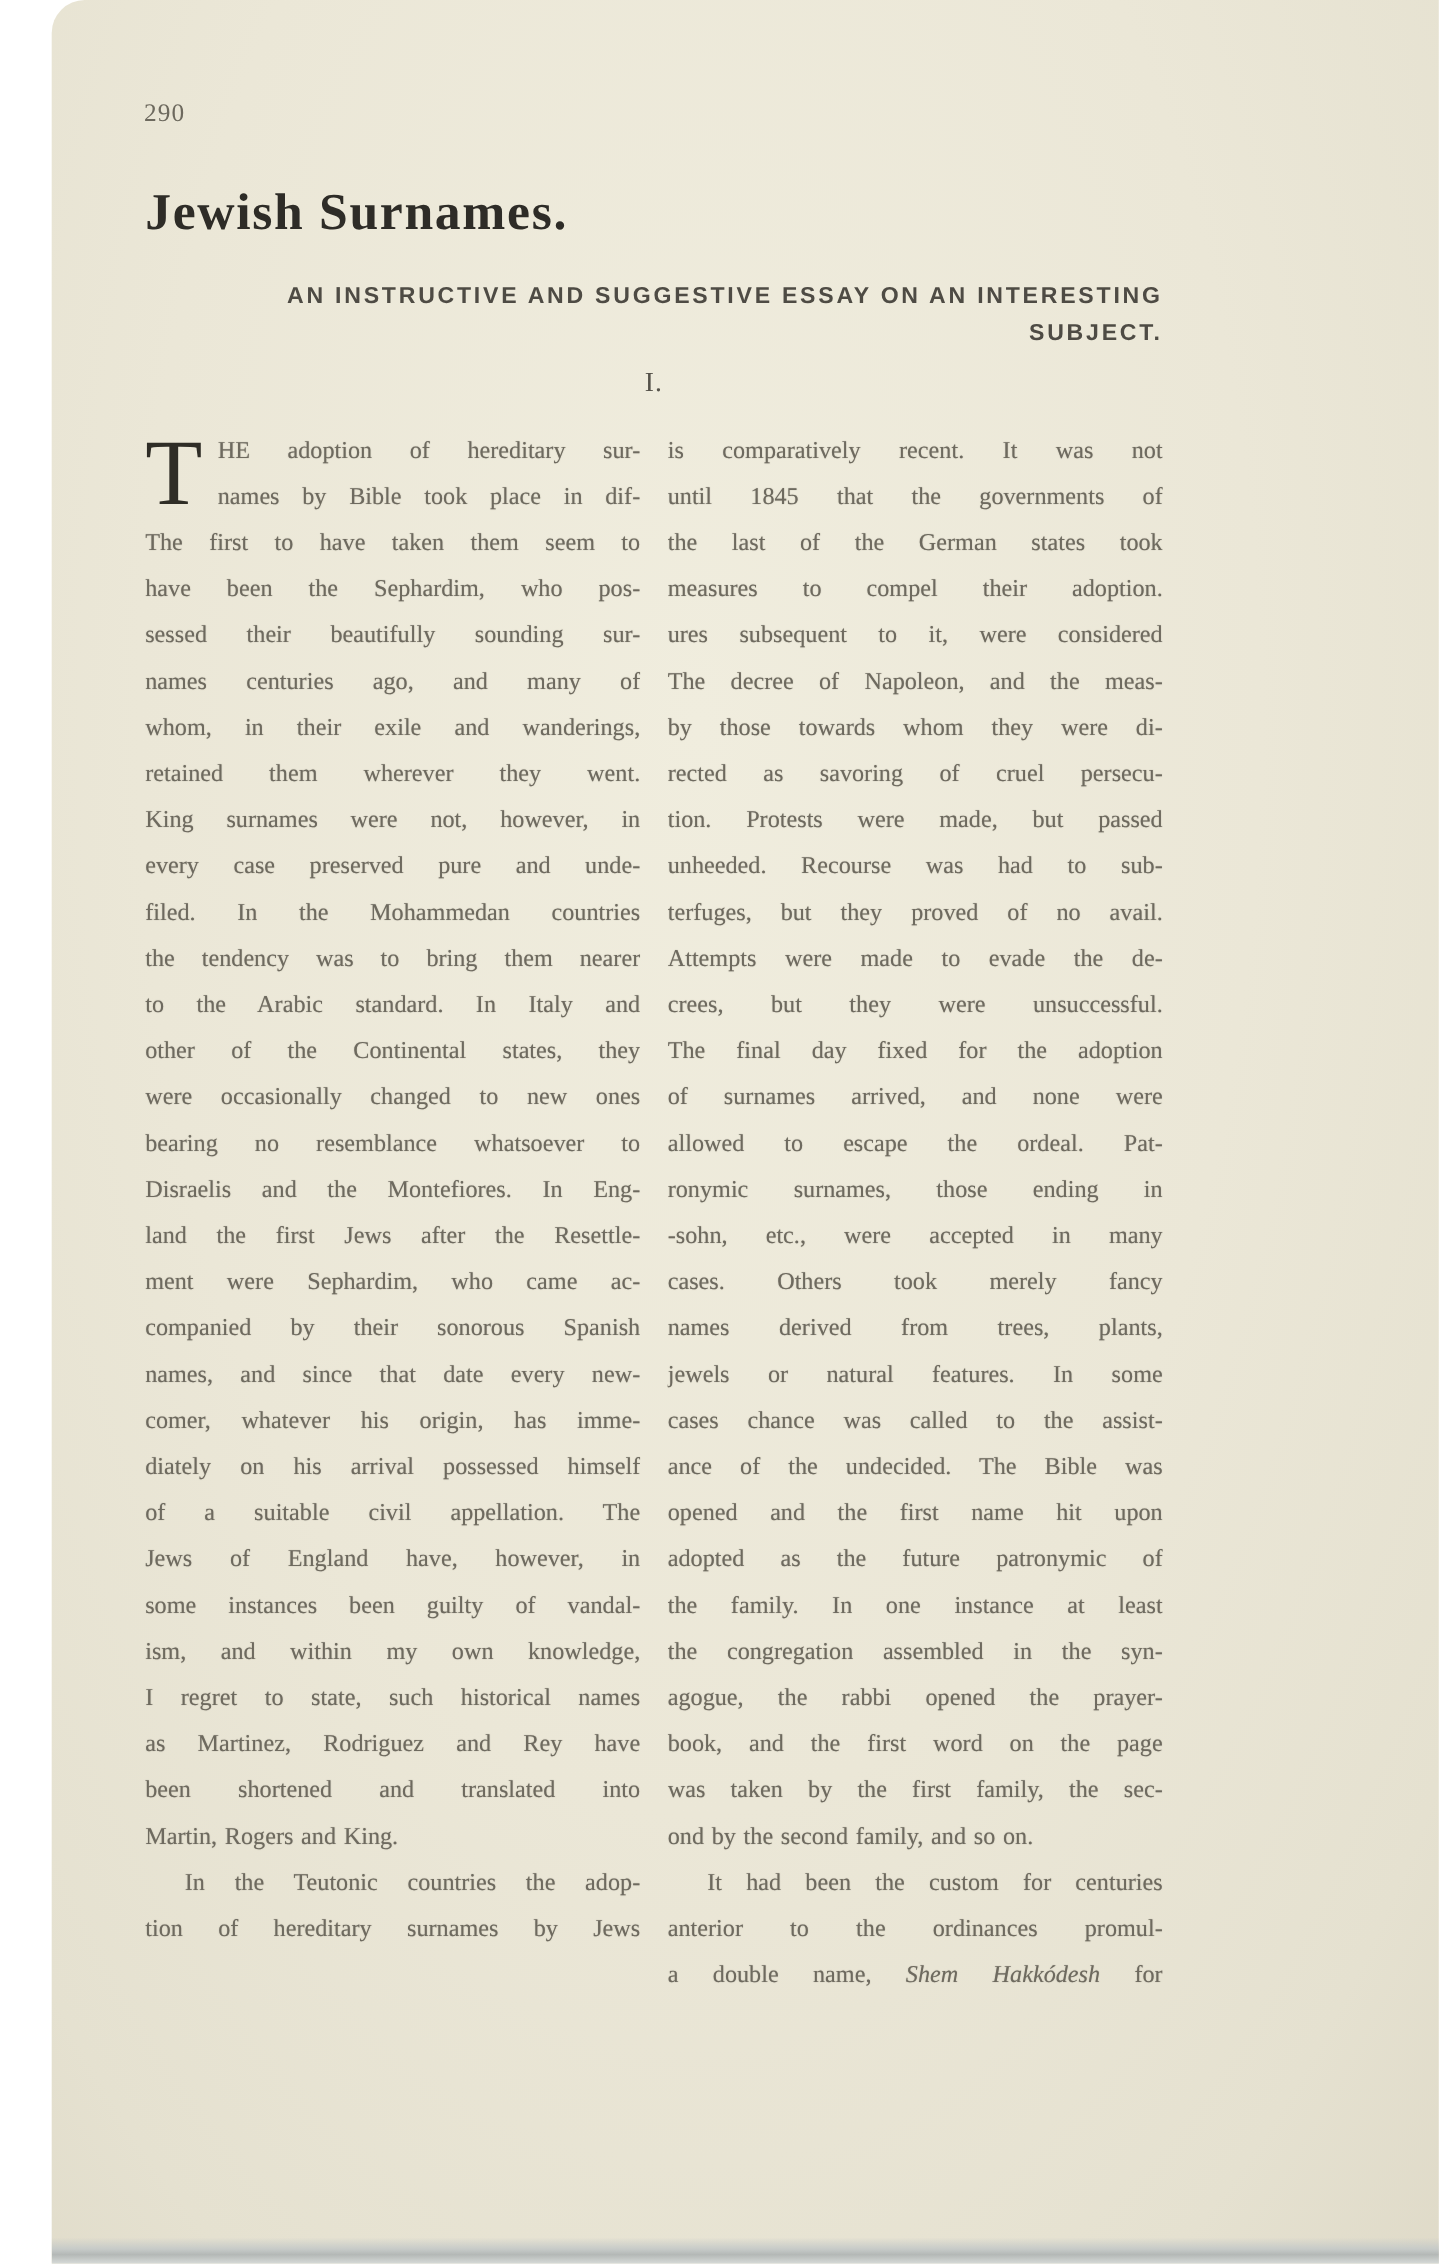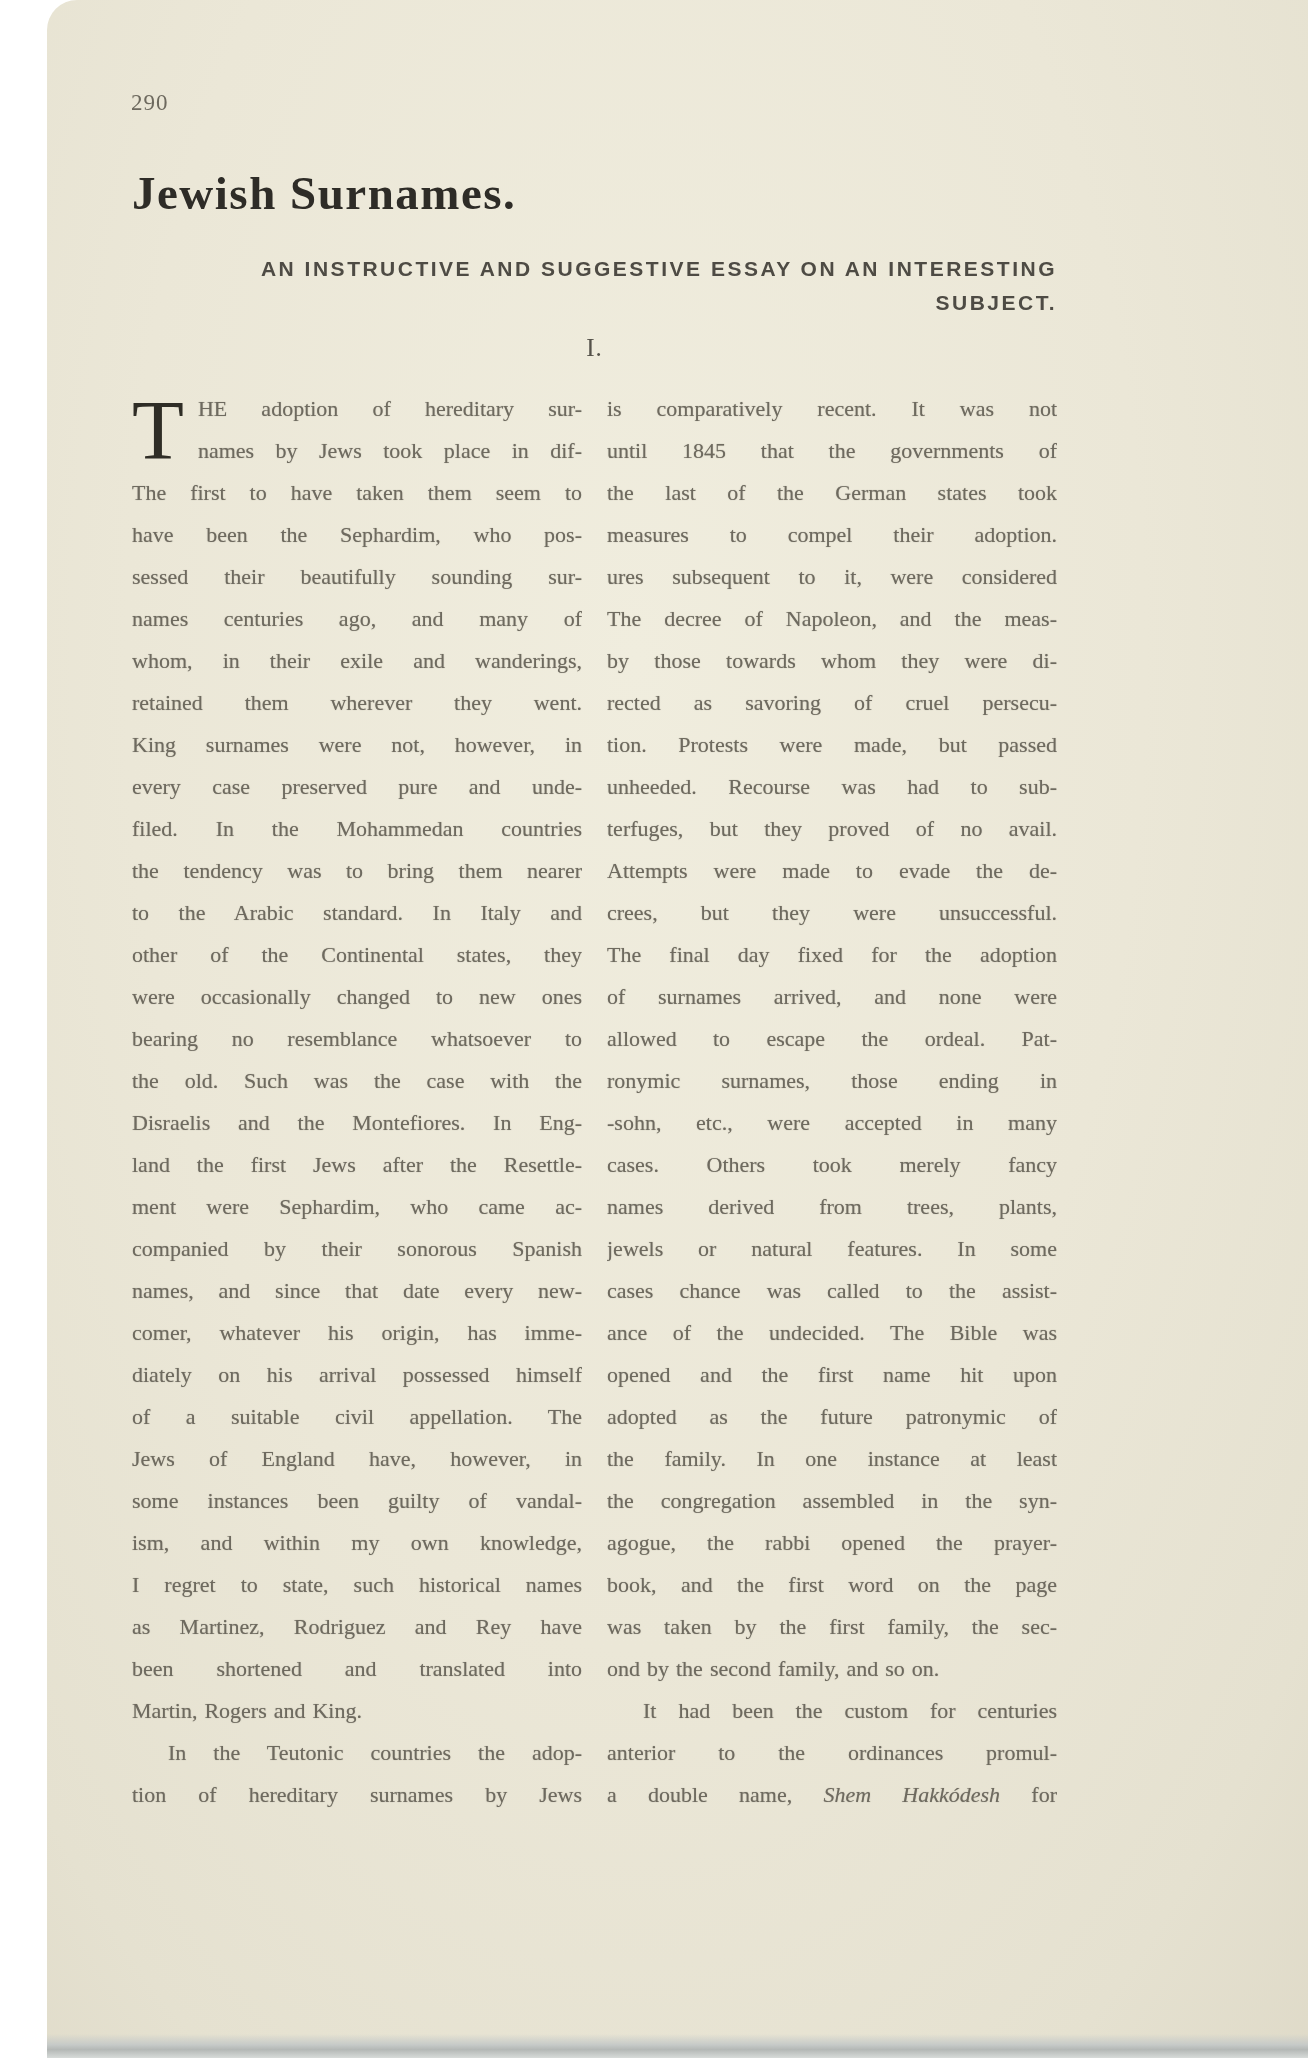--- a/index.html
+++ b/index.html
@@ -74,36 +74,35 @@
       <div>AN INSTRUCTIVE AND SUGGESTIVE ESSAY ON AN INTERESTING</div>
       <div>SUBJECT.</div>
     </div>
 
     <div class="section-heading">I.</div>
 
     <div class="columns">
       <div class="column">
         <span class="dropcap">T</span>
       <div class="line">HE adoption of hereditary sur-</div>
-          <div class="line">names by Jews took place in dif-</div>
+          <div class="line">names by Bible took place in dif-</div>
           <div class="line">The first to have taken them seem to</div>
           <div class="line">have been the Sephardim, who pos-</div>
           <div class="line">sessed their beautifully sounding sur-</div>
           <div class="line">names centuries ago, and many of</div>
           <div class="line">whom, in their exile and wanderings,</div>
           <div class="line">retained them wherever they went.</div>
           <div class="line">King surnames were not, however, in</div>
           <div class="line">every case preserved pure and unde-</div>
           <div class="line">filed.  In the Mohammedan countries</div>
           <div class="line">the tendency was to bring them nearer</div>
           <div class="line">to the Arabic standard.  In Italy and</div>
           <div class="line">other of the Continental states, they</div>
           <div class="line">were occasionally changed to new ones</div>
           <div class="line">bearing no resemblance whatsoever to</div>
-          <div class="line">the old.  Such was the case with the</div>
           <div class="line">Disraelis and the Montefiores. In Eng-</div>
           <div class="line">land the first Jews after the Resettle-</div>
           <div class="line">ment were Sephardim, who came ac-</div>
           <div class="line">companied by their sonorous Spanish</div>
           <div class="line">names, and since that date every new-</div>
           <div class="line">comer, whatever his origin, has imme-</div>
           <div class="line">diately on his arrival possessed himself</div>
           <div class="line">of a suitable civil appellation.  The</div>
           <div class="line">Jews of England have, however, in</div>
           <div class="line">some instances been guilty of vandal-</div>

